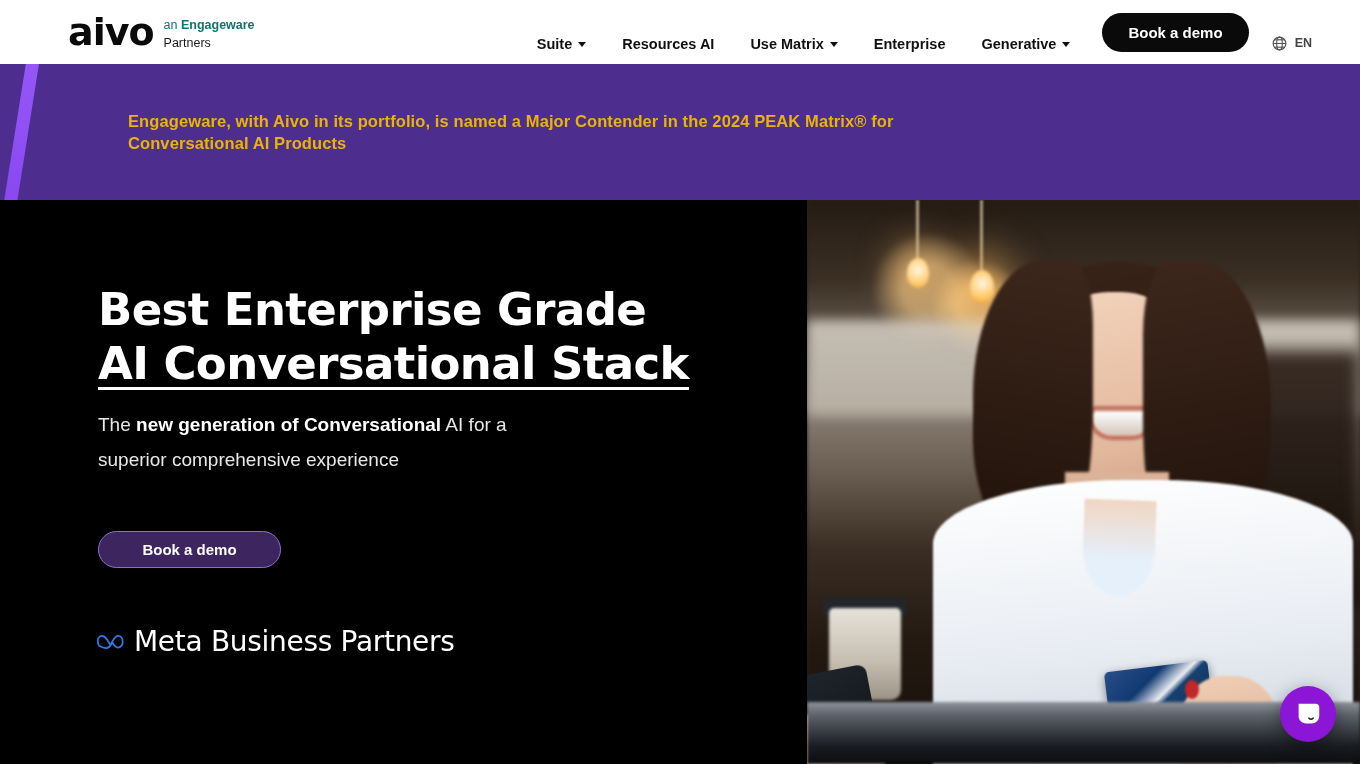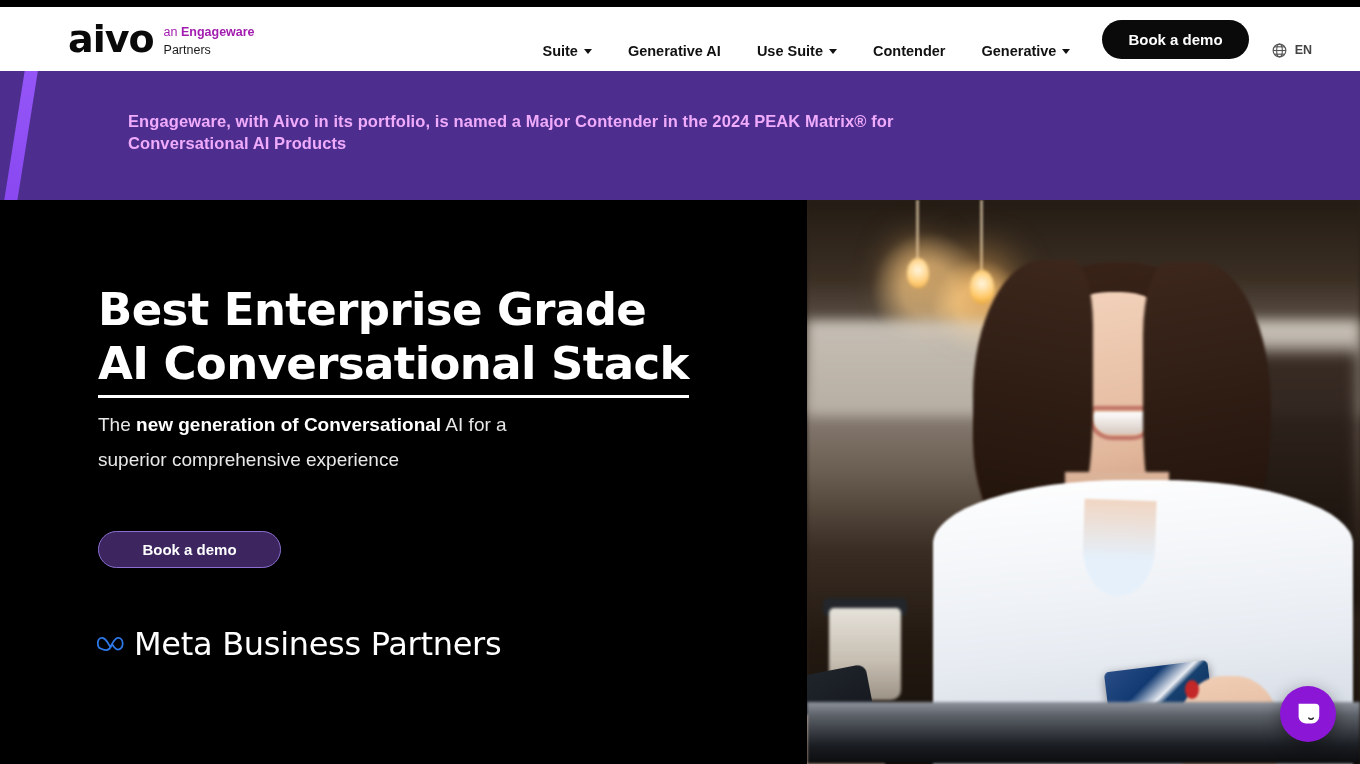--- a/index.html
+++ b/index.html
@@ -10,29 +10,28 @@
     overflow:hidden;
   }
 
   
   .header {
     position:absolute; top:0; left:0;
     width:1360px; height:64px;
     background:#ffffff;
     display:flex; align-items:center;
     z-index:30;
-    margin-top:7px;
   }
   .logo-wrap { display:flex; align-items:center; margin-left:68px; gap:10px; }
   .logo-mark {
     font-size:38px; font-weight:700; letter-spacing:-1px;
     color:#0a0a0a; line-height:1; font-family:"DejaVu Sans", sans-serif;
   }
   .logo-sub { line-height:1.15; padding-top:2px; }
-  .logo-sub .l1 { font-size:12.5px; color:#a21caf; }
+  .logo-sub .l1 { font-size:12.5px; color:#0f766e; }
   .logo-sub .l1 b { font-weight:700; }
   .logo-sub .l2 { font-size:12.5px; color:#1a1a1a; }
 
   .nav { display:flex; align-items:flex-end; margin-left:auto; margin-right:0; gap:0; }
   .nav-item {
     display:flex; align-items:center; gap:6px;
     font-size:14.5px; font-weight:600; color:#111;
     padding:0 18px; cursor:pointer; white-space:nowrap;
   }
   .caret {
@@ -63,21 +62,21 @@
     background:linear-gradient(180deg,#9b5cff,#8a46f5);
     transform:rotate(9deg); opacity:.95;
     filter:blur(0.4px);
   }
   .banner-inner {
     position:relative; height:100%;
     display:flex; align-items:center; z-index:2;
   }
   .banner-text {
     margin-left:128px; width:840px;
-    color:#f0abfc; font-size:16.5px; font-weight:700; line-height:1.36;
+    color:#eab308; font-size:16.5px; font-weight:700; line-height:1.36;
     letter-spacing:.1px;
   }
   .press-btn {
     position:absolute; left:1029px; top:68px;
     width:221px; height:38px;
     background:#8a46f5; color:#fff;
     border-radius:999px; border:none;
     font-size:13px; font-weight:700; letter-spacing:.7px;
     display:flex; align-items:center; justify-content:center;
     cursor:pointer; font-family:"Liberation Sans", sans-serif;
@@ -89,21 +88,21 @@
   .hero-left { position:absolute; left:0; top:5px; width:807px; height:564px; background:#000; }
 
   .headline {
     position:absolute; left:98px; top:82px;
     color:#fff; font-size:45px; font-weight:700;
     line-height:1.02; letter-spacing:-.6px;
     font-family:"DejaVu Sans", sans-serif;
   }
   .headline .l2 {
     display:inline-block; margin-top:8px;
-    border-bottom:3.5px solid #fff; padding-bottom:8px;
+    border-bottom:3.5px solid #fff; padding-bottom:0;
   }
   .subtitle {
     position:absolute; left:98px; top:203px; width:420px;
     color:#e8e8e8; font-size:19px; line-height:1.82; font-weight:400;
   }
   .subtitle b { font-weight:700; color:#fff; }
 
   .hero-cta {
     position:absolute; left:98px; top:326px;
     width:183px; height:37px;
@@ -112,21 +111,21 @@
     font-size:15px; font-weight:600; cursor:pointer;
     display:flex; align-items:center; justify-content:center;
     font-family:"Liberation Sans", sans-serif;
   }
 
   .meta-logo {
     position:absolute; left:97px; top:420px;
     display:flex; align-items:center; gap:9px;
   }
   .meta-name {
-    color:#fff; font-size:32px; font-weight:500; letter-spacing:-.3px;
+    color:#fff; font-size:28px; font-weight:500; letter-spacing:-.3px;
     font-family:"DejaVu Sans", sans-serif;
   }
 
   
   .hero-photo {
     position:absolute; left:807px; top:0; width:553px; height:564px;
     overflow:hidden; background:#2a2018;
   }
   .ph-bg {
     position:absolute; inset:0;
@@ -282,28 +281,28 @@
       <span class="l2">Partners</span>
     </span>
   </div>
 
   <nav class="nav">
     <div class="nav-item">
       <span>Suite</span>
       <span class="caret"></span>
     </div>
     <div class="nav-item">
-      <span>Generative AI</span>
-    </div>
-    <div class="nav-item">
-      <span>Use Suite</span>
+      <span>Resources AI</span>
+    </div>
+    <div class="nav-item">
+      <span>Use Matrix</span>
       <span class="caret"></span>
     </div>
     <div class="nav-item">
-      <span>Contender</span>
+      <span>Enterprise</span>
     </div>
     <div class="nav-item">
       <span>Generative</span>
       <span class="caret"></span>
     </div>
 
     <button class="demo-btn">Book a demo</button>
 
     <div class="lang">
       <svg class="globe" viewBox="0 0 24 24" fill="none" stroke="#555" stroke-width="1.6">

